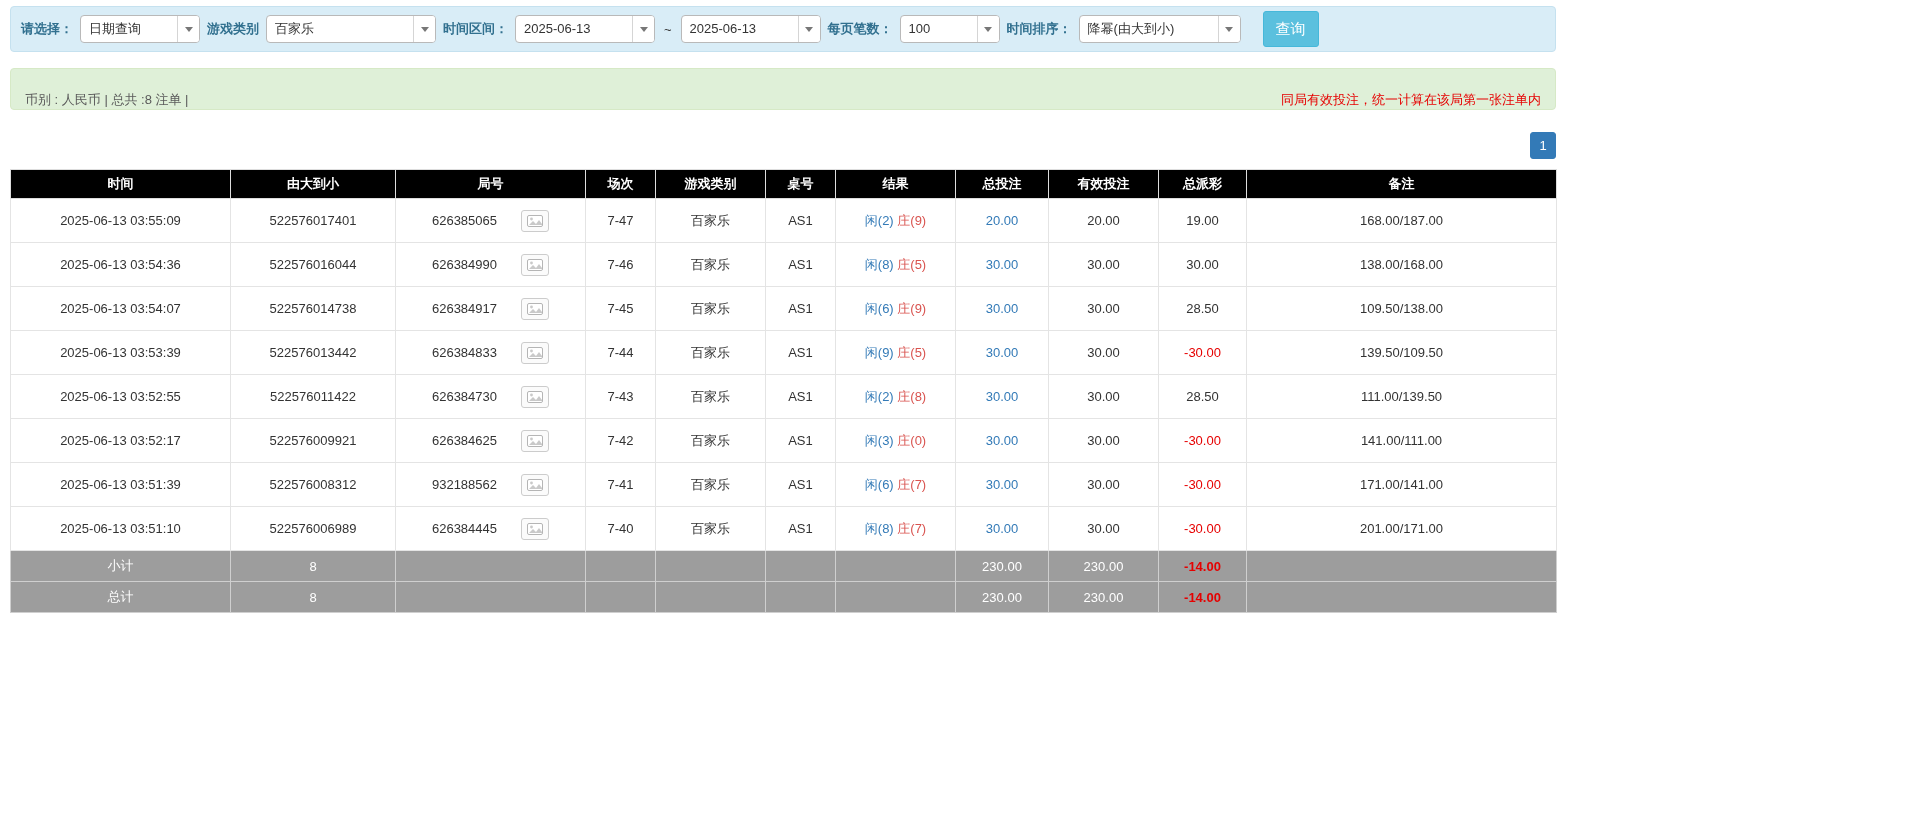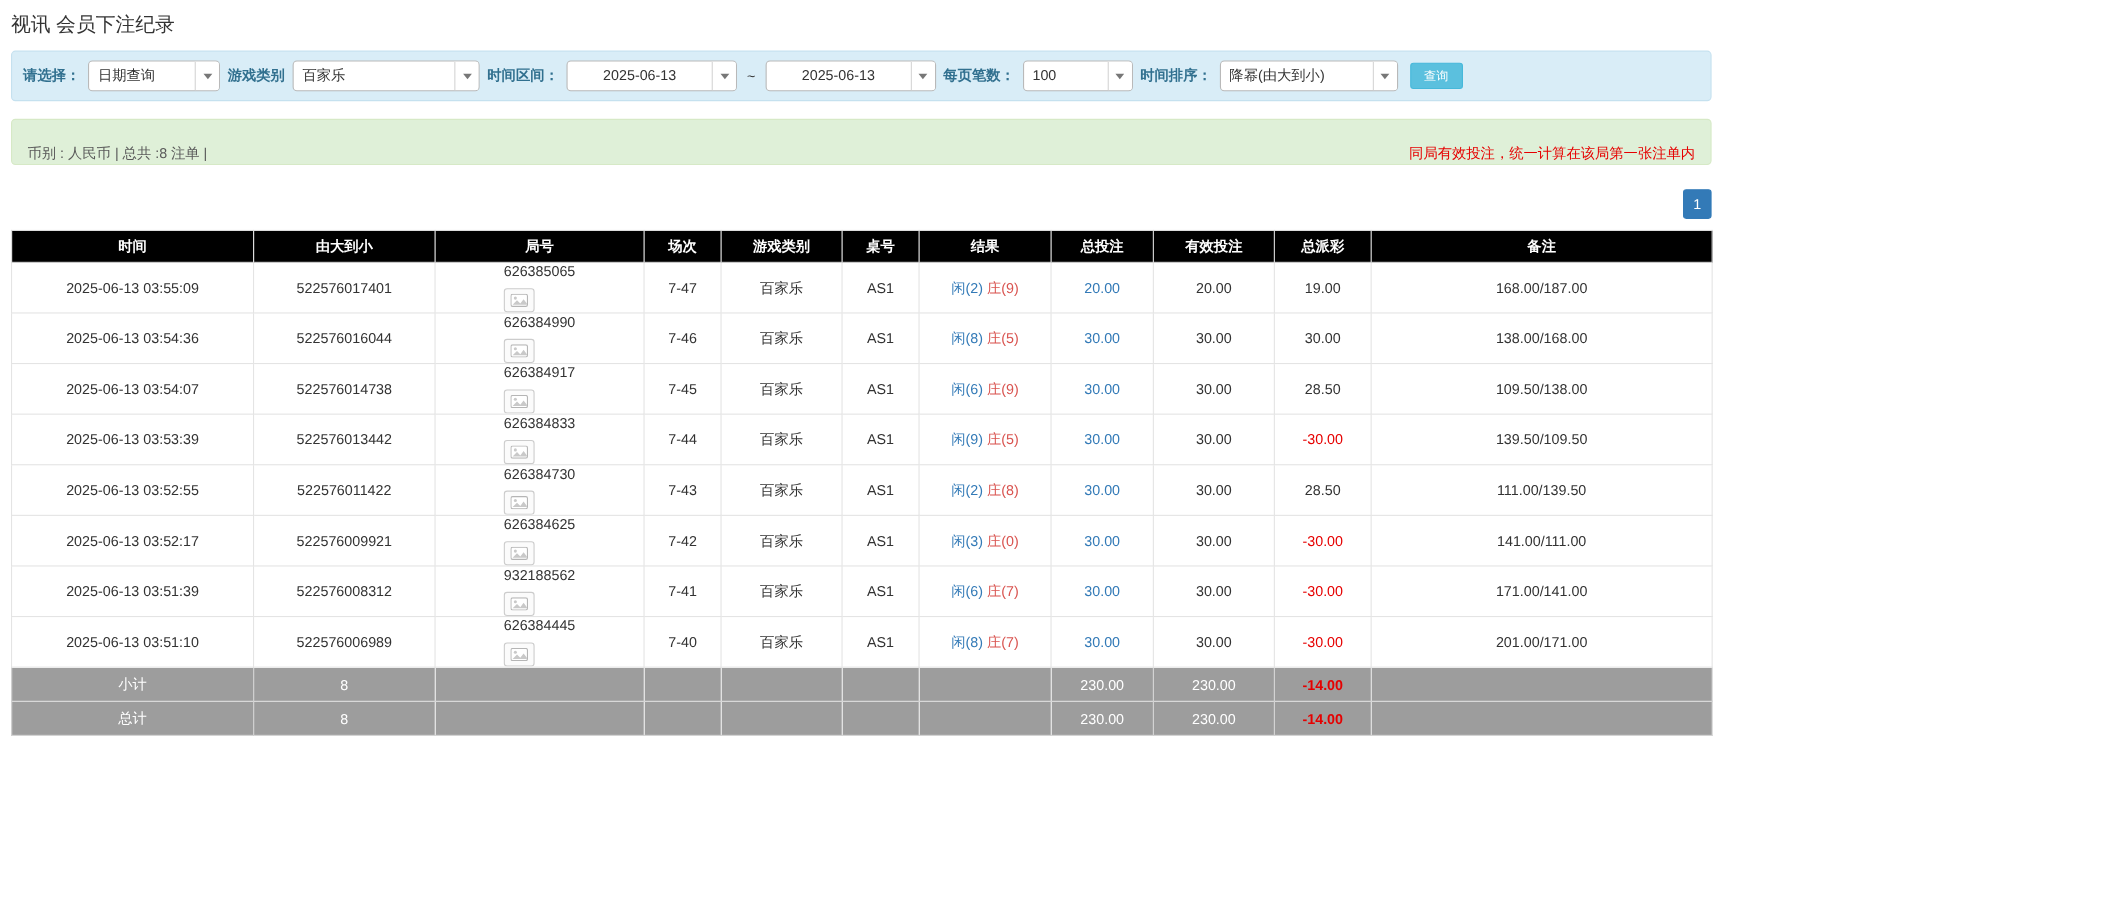--- a/index.html
+++ b/index.html
@@ -62,34 +62,34 @@
     justify-content:center;
   }
   .tri-down {
     width:0; height:0;
     border-left:4px solid transparent;
     border-right:4px solid transparent;
     border-top:5px solid #777;
   }
   .w-select { width:120px; }
   .w-game   { width:170px; }
-  .w-date   { width:155px;text-align:center; }
+  .w-date   { width:140px; }
   .w-pp     { width:100px; }
   .w-sort   { width:162px; }
   .tilde { color:#333; padding:0 2px; }
   .search-btn {
     background:#5bc0de;
     border:1px solid #46b8da;
     color:#fff;
     border-radius:3px;
-    height:24px;
+    height:36px;
     padding:0 12px;
-    font-size:11px;
+    font-size:15px;
     cursor:pointer;
-    margin-left:4px;
+    margin-left:15px;
     font-family: inherit;
   }
 
   
   .summary-bar {
     margin-top:16px;
     background:#dff0d8;
     border:1px solid #d6e9c6;
     border-radius:4px;
     padding:0 14px;
@@ -138,21 +138,21 @@
   table.records td {
     border:1px solid #e4e4e4;
     height:44px;
     text-align:center;
     padding:0 4px;
     color:#333;
     background:#fff;
     overflow:hidden;
     white-space:nowrap;
   }
-  .round-wrap { display:inline-flex; gap:8px;flex-direction:column; }
+  .round-wrap { display:inline-flex; align-items:center; gap:24px; }
   .round-btn {
     background:#fbfbfb;
     border:1px solid #ccc;
     border-radius:3px;
     width:28px;
     height:22px;
     display:inline-flex;
     align-items:center;
     justify-content:center;
     cursor:pointer;
@@ -169,21 +169,20 @@
     height:31px;
     border:1px solid #cfcfcf;
   }
   tr.totals td .neg { color:#e60000; font-weight:bold; }
 </style>
 </head>
 <body>
 
 <div class="container">
 
-  <h1 class="page-title">视讯 会员下注纪录</h1>
 
   <div class="filter-bar">
     <span class="filter-label">请选择：</span>
     <div class="combo w-select">
       <span class="combo-text">日期查询</span>
       <span class="combo-arrow">
           <span class="tri-down"></span>
         </span>
     </div>
 

